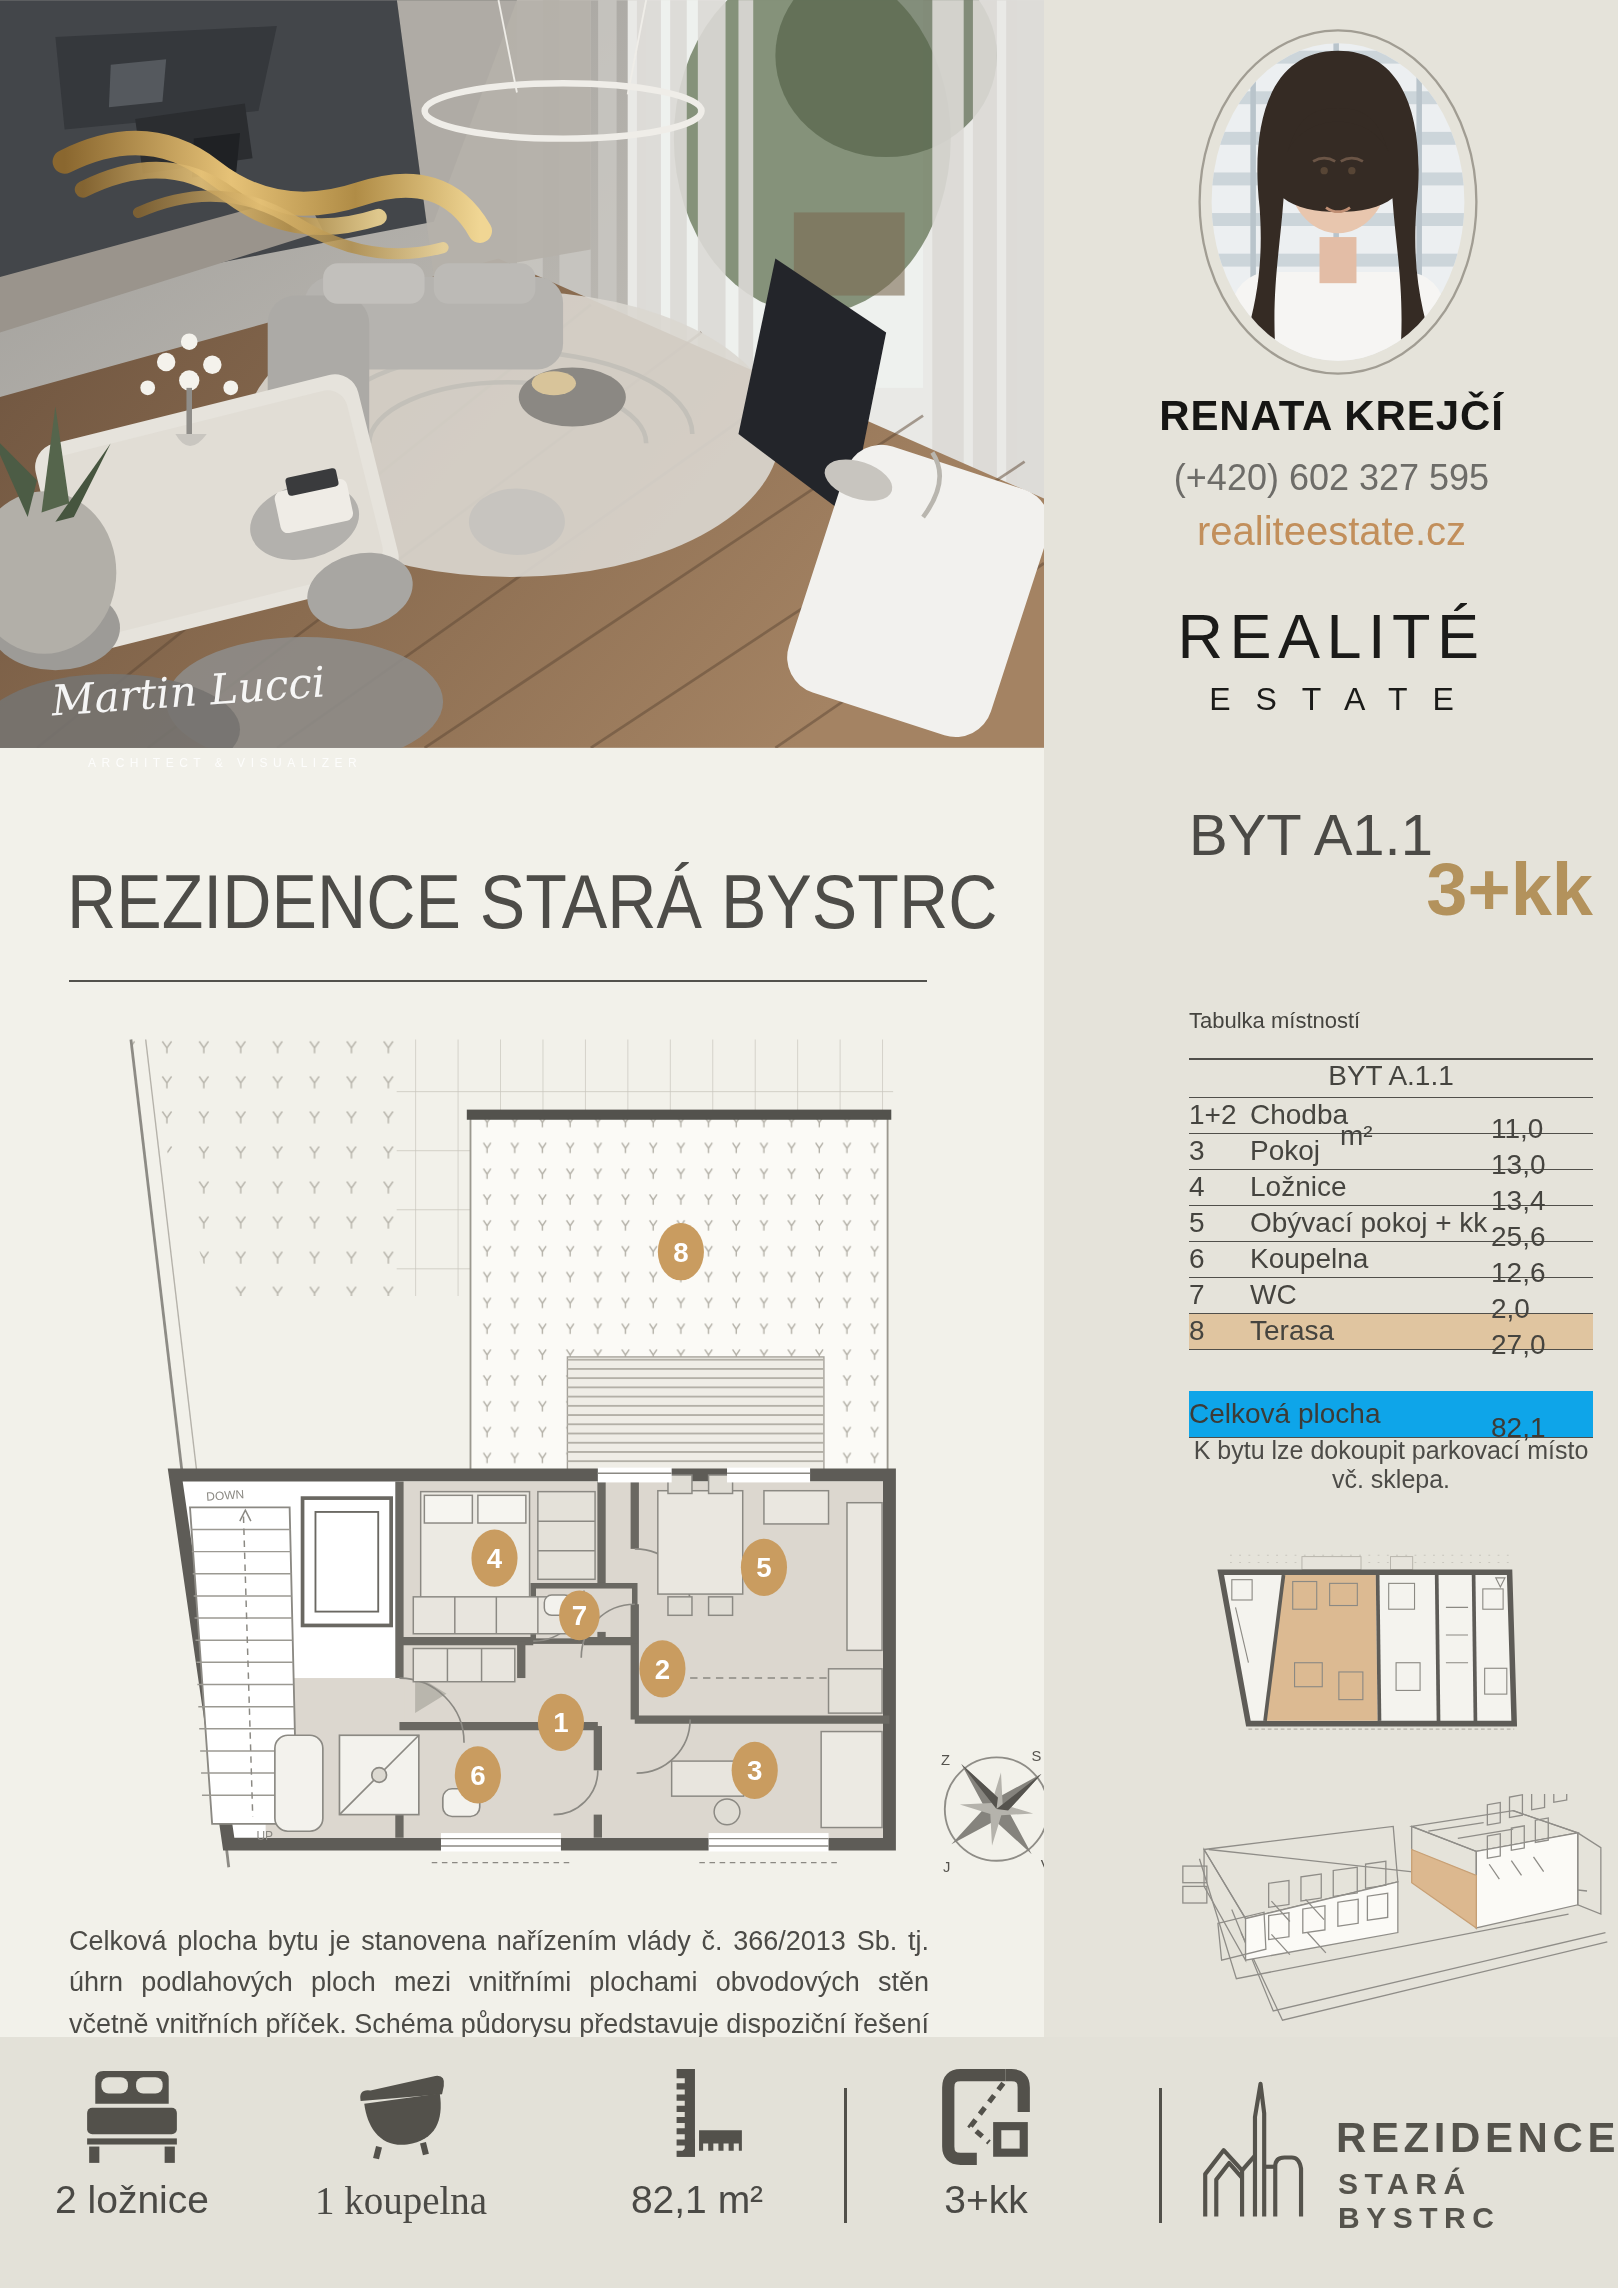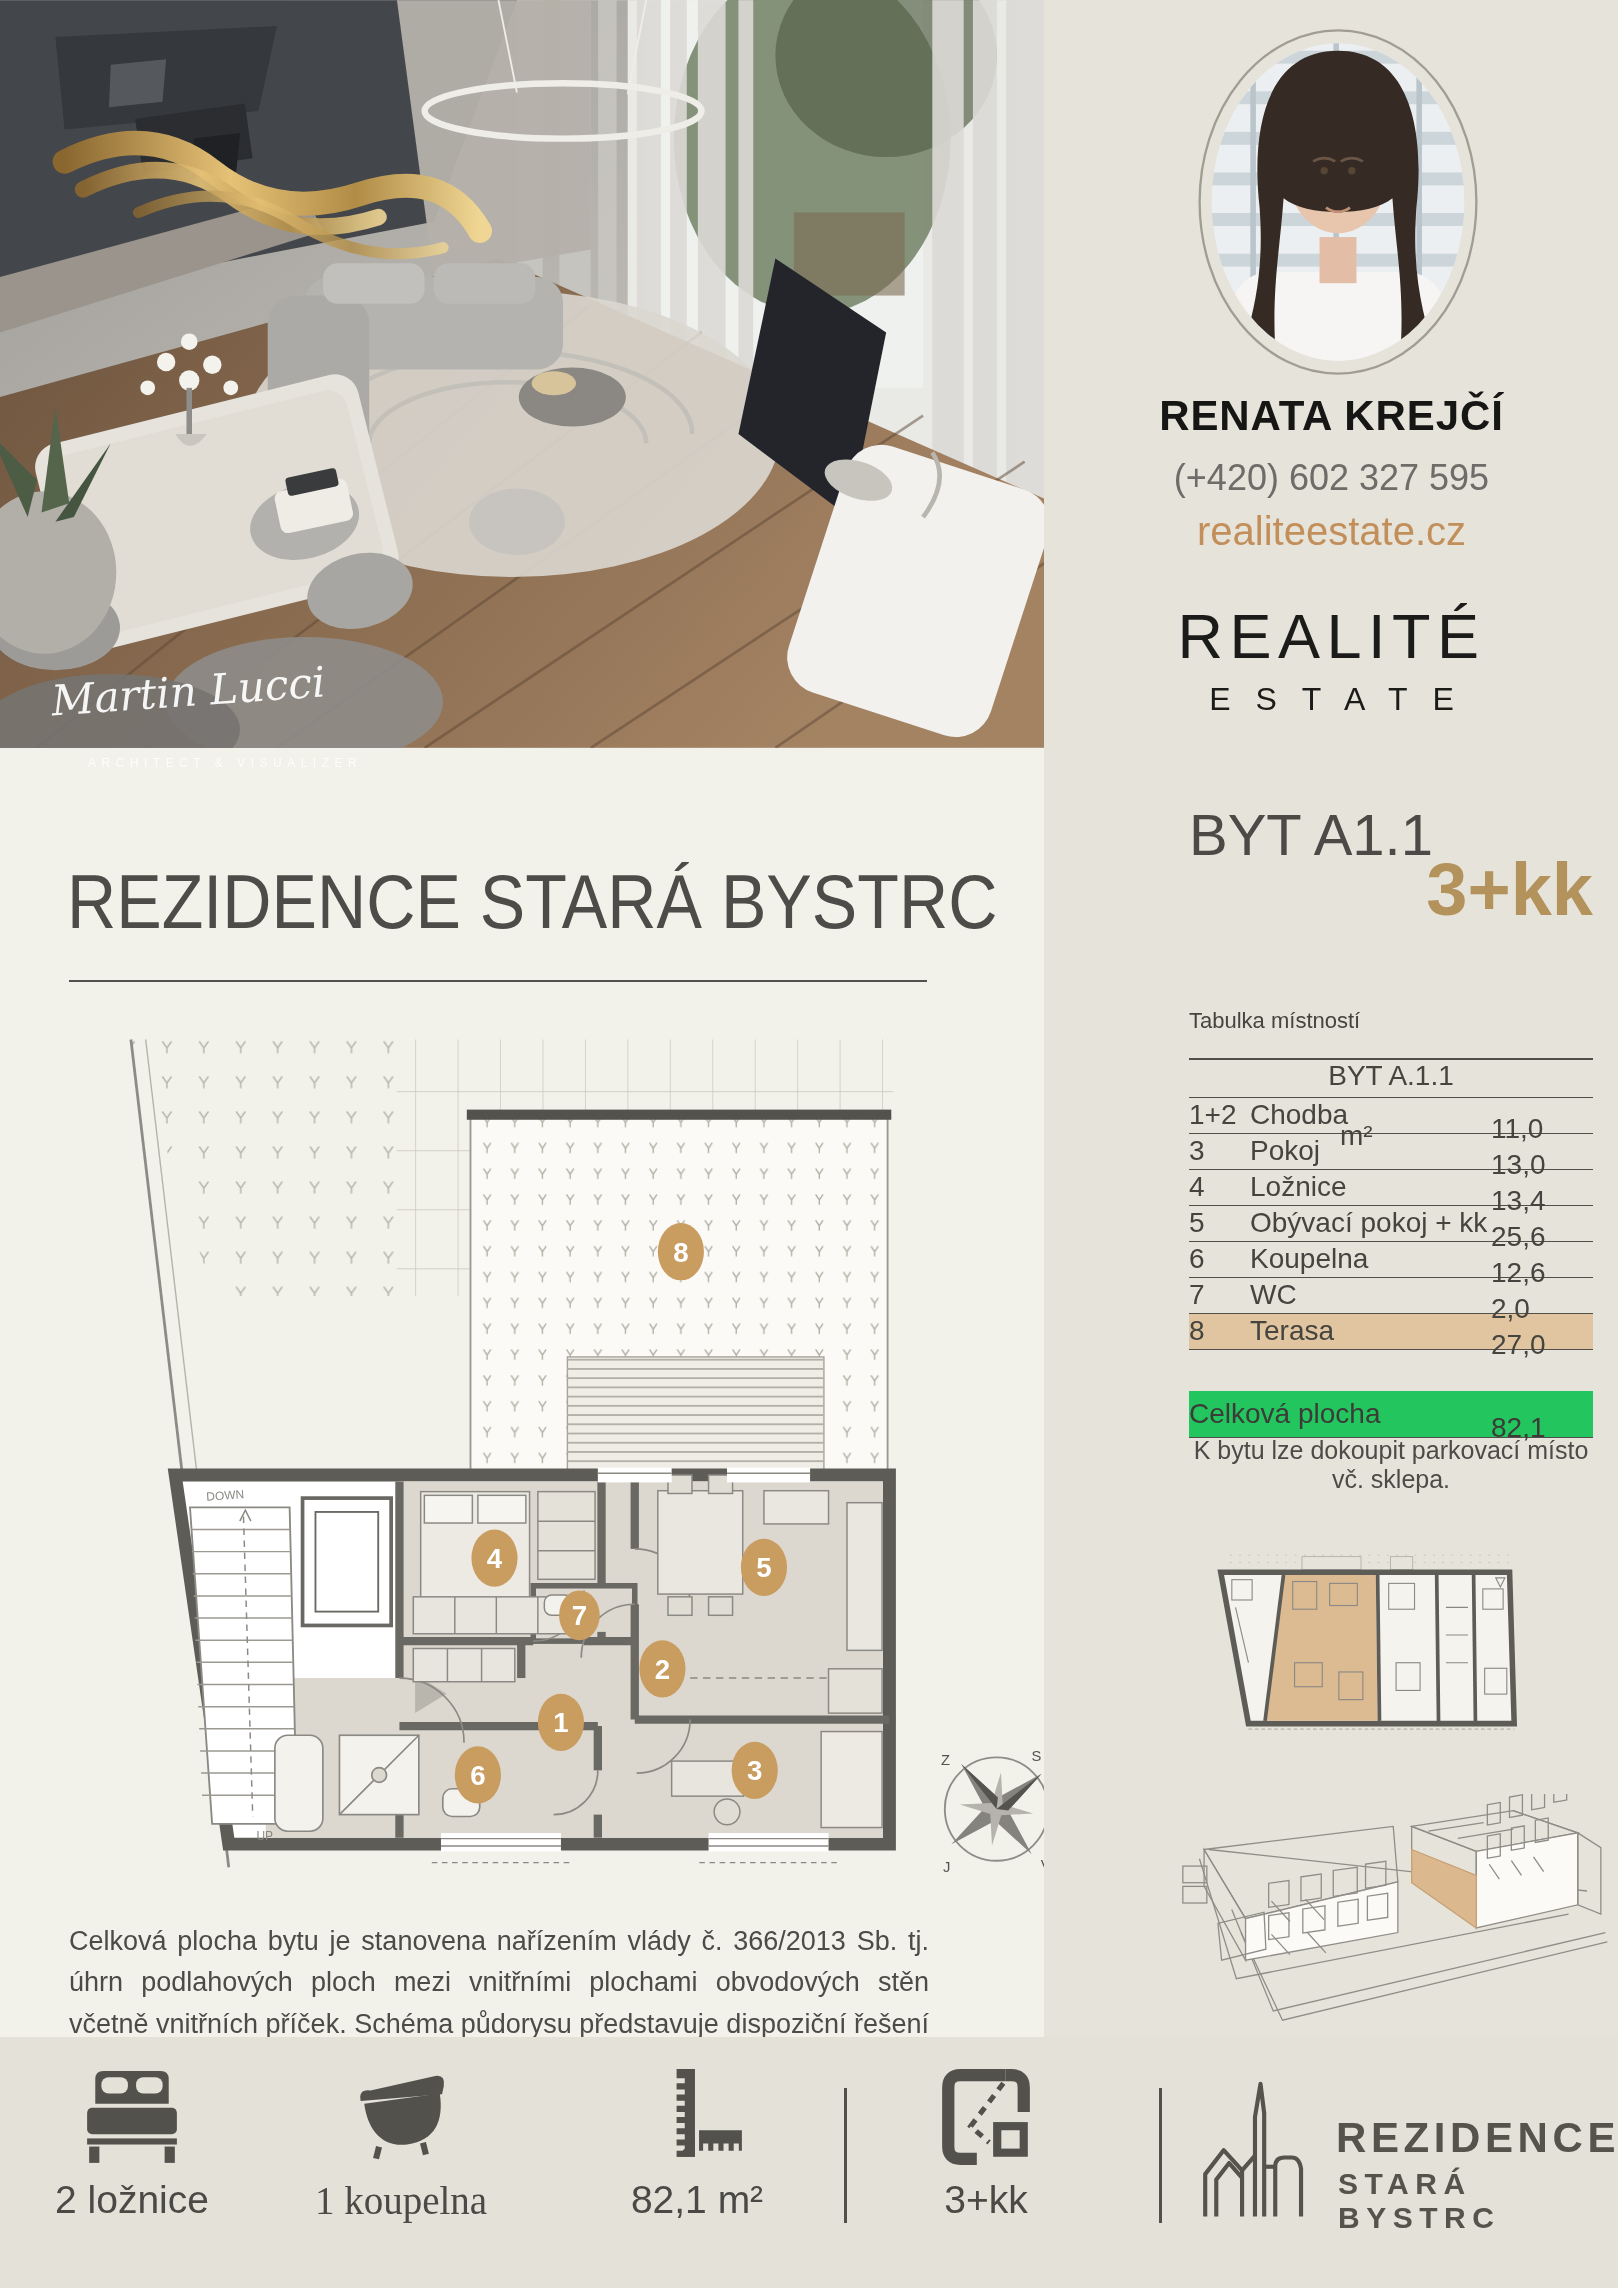--- a/index.html
+++ b/index.html
@@ -34,21 +34,21 @@
   
   .rt{left:1189px;top:1008px;width:404px;font-size:28px;color:#45443f;}
   .rt .t-title{font-size:22px;padding-bottom:24px;}
   .rt .hline{height:1.8px;background:#504f4a;}
   .rt .trow{display:flex;align-items:center;height:35px;border-bottom:0.9px solid #504f4a;}
   .rt .thead{height:37px;flex-direction:column;}
   .rt .c-num{width:61px;}
   .rt .c-lab{flex:1;}
   .rt .c-val{width:102px;text-align:left;margin-top:28px;}
   .rt .hl{background:#e0c5a0;}
-  .rt .total{display:flex;align-items:center;height:46px;background:#22c55e;margin-top:41px;
+  .rt .total{display:flex;align-items:center;height:46px;background:#0ea5e9;margin-top:41px;
              border-bottom:0.9px solid #504f4a;color:#3c3b37;}
   .rt-note{left:1189px;top:1436px;width:404px;text-align:center;font-size:25px;color:#4c4b47;}
   .miniplan{left:1191px;top:1552px;width:412px;height:251px;}
   .sketch3d{left:1181px;top:1794px;width:430px;height:242px;}
   
   .footer{left:0;top:2037px;width:1619px;height:252px;background:#e3e1d8;}
   .stat{position:absolute;width:240px;text-align:center;color:#52504a;}
   .stat .lab{margin-top:9.2px;font-size:39px;color:#4a4945;}
   .fdiv{position:absolute;top:2088px;width:2.8px;height:135px;background:#52504a;}
   .logo-ic{left:1196px;top:2078px;}

